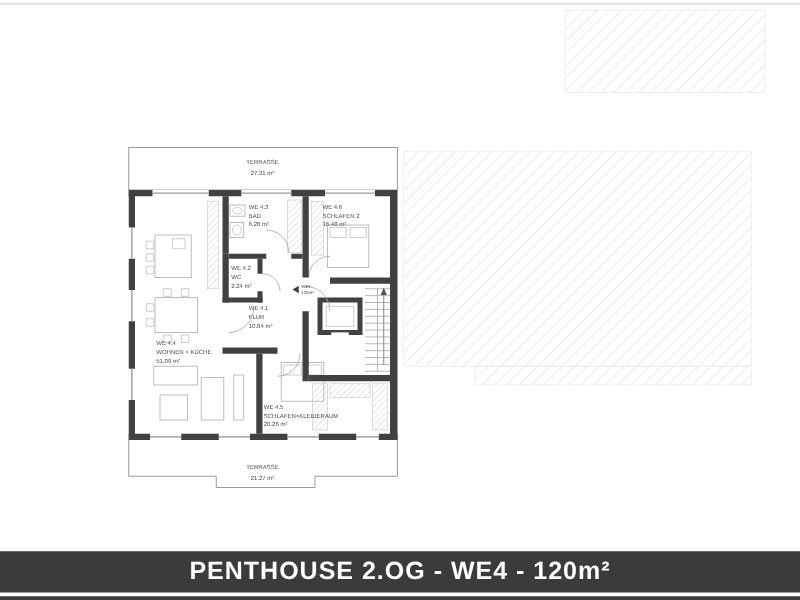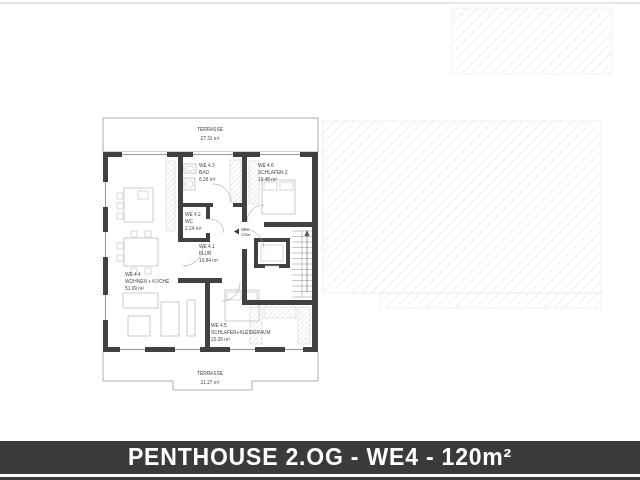--- a/index.html
+++ b/index.html
@@ -14,21 +14,21 @@
   .furn2{fill:none;stroke:#c6c6c6;stroke-width:0.7;}
   .hatchm{fill:url(#hatchM);stroke:#c9c9c9;stroke-width:0.5;}
   .hatchl{fill:url(#hatchL);stroke:#ececec;stroke-width:0.7;}
   .arc{stroke:#ababab;stroke-width:0.7;fill:none;}
   .tread{stroke:#9f9f9f;stroke-width:0.6;}
   .lbl{font-family:"Liberation Sans",sans-serif;font-size:4.8px;fill:#4a4a4a;}
   .lblc{text-anchor:middle;}
   .mk{font-family:"Liberation Sans",sans-serif;font-size:3.5px;fill:#3d3d3d;}
   #titlebar{position:absolute;left:0;top:441px;width:640px;height:33px;background:#3b3b3b;
             display:flex;align-items:center;justify-content:center;}
-  #titlebar span{color:#ffffff;font-size:23px;font-weight:700;letter-spacing:0.8px;}
+  #titlebar span{color:#ffffff;font-size:20px;font-weight:700;letter-spacing:0.8px;}
   #bottomstrip{position:absolute;left:0;top:477px;width:640px;height:3px;background:#3b3b3b;}
 </style>
 </head>
 <body>
 
 <div id="stage">
   <div id="topline"></div>
 
   <svg id="plan-svg" width="640" height="480" viewBox="0 0 640 480">
     <defs>

